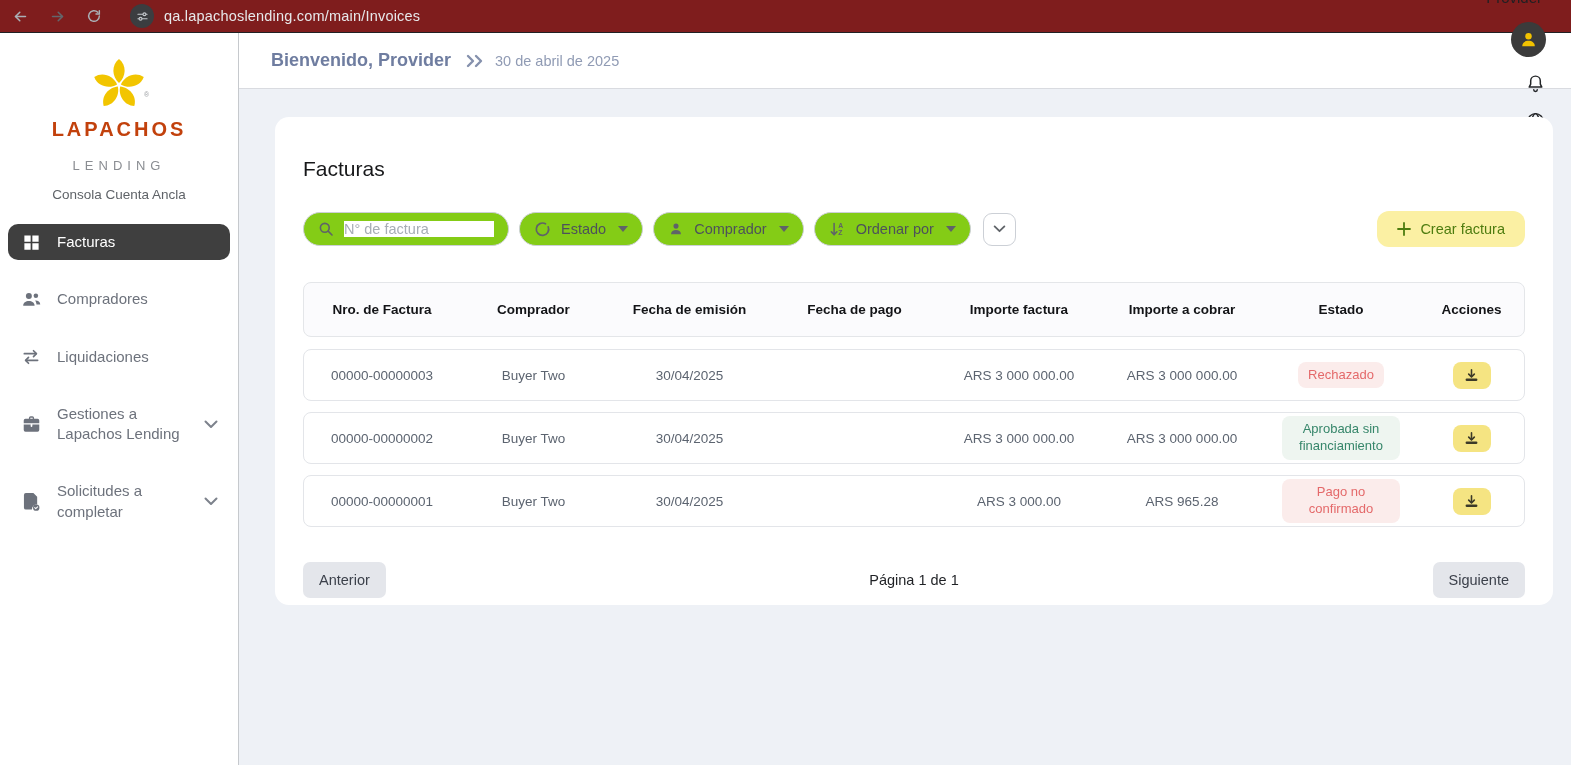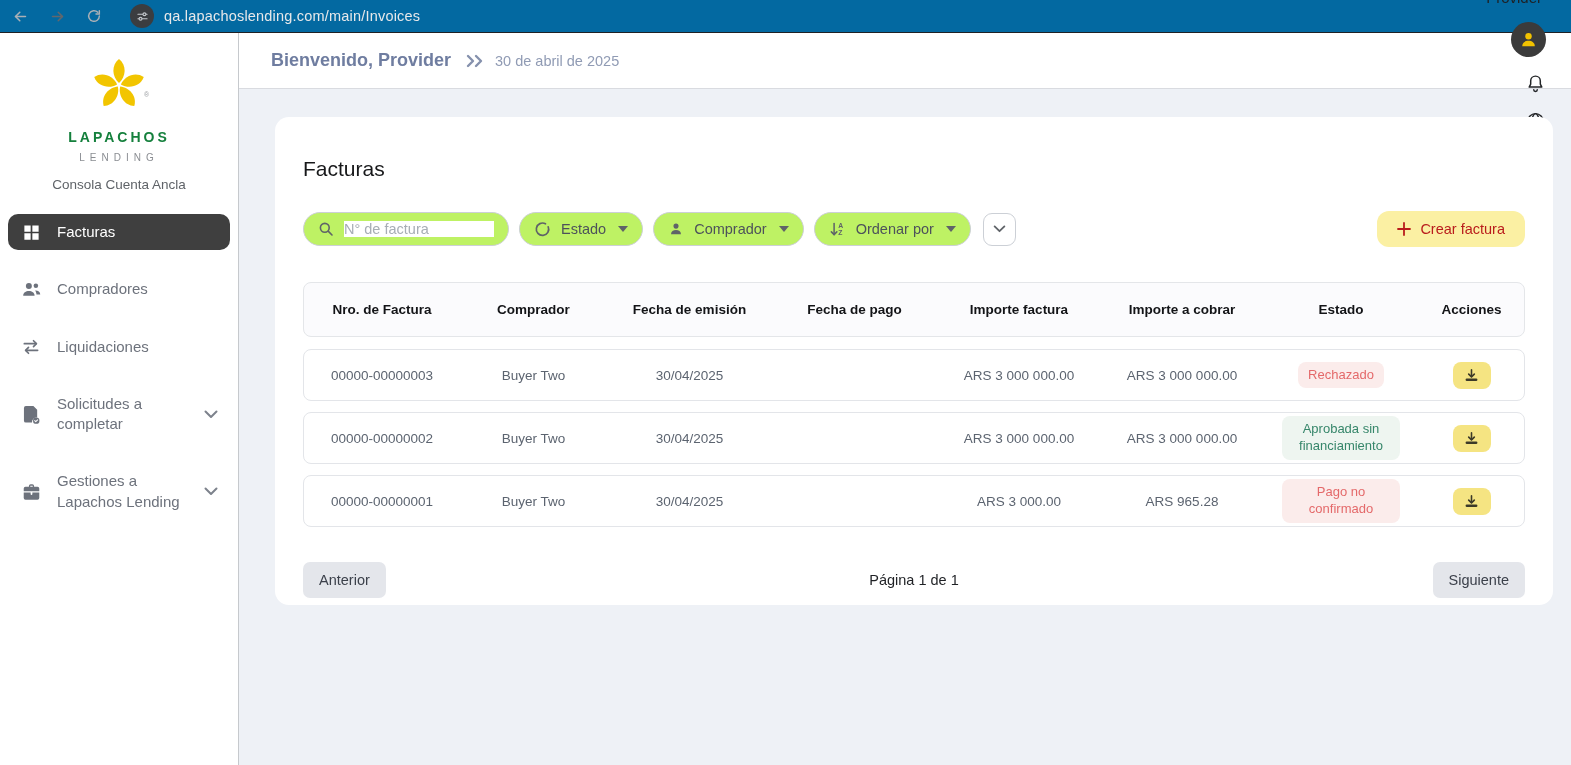--- a/index.html
+++ b/index.html
@@ -7,40 +7,40 @@
   body {
     font-family: "Liberation Sans", sans-serif;
     background:#eef1f6;
     overflow:hidden;
     color:#222;
   }
   svg { display:block; }
 
   
   .browser-bar{
-    height:33px; background:#0369a1; display:flex; align-items:center;
+    height:33px; background:#7f1d1d; display:flex; align-items:center;
     padding:0 12px; gap:20px; border-bottom:1px solid #202124;
   }
   .b-icon{ color:#aab0b6; cursor:pointer; display:flex; align-items:center; }
   .b-icon.dim{ color:#5f6putille368; color:#63676c; }
   .url-box{ display:flex; align-items:center; gap:10px; margin-left:8px; cursor:text; }
   .site-info{ width:24px; height:24px; border-radius:50%; background:#3b3d40;
     display:flex; align-items:center; justify-content:center; color:#c3c7cb; }
   .url-text{ color:#e7e8ea; font-size:14.5px; letter-spacing:.2px; }
 
   
   .app{ display:flex; height:732px; }
   .sidebar{
     width:239px; min-width:239px; background:#fff; border-right:1px solid #c6c9cd;
     padding-top:18px;
   }
   .logo-block{ text-align:center; }
   .flower{ margin:0 auto; position:relative; width:70px; height:64px;}
-  .brand-name{ font-size:14px; font-weight:bold; letter-spacing:3px; color:#15803d; margin-top:14px;}
-  .brand-sub{ font-size:10px; letter-spacing:5px; color:#8a8d92; margin-top:7px;}
+  .brand-name{ font-size:20px; font-weight:bold; letter-spacing:3px; color:#c2410c; margin-top:3px;}
+  .brand-sub{ font-size:13px; letter-spacing:5px; color:#8a8d92; margin-top:17px;}
   .console-label{ font-size:13.5px; color:#5f6368; margin-top:14px; }
 
   .menu{ padding:22px 8px 0 8px; }
   .menu-item{
     display:flex; align-items:center; gap:15px;
     padding:8px 12px; margin-bottom:21px; border-radius:10px;
     color:#6d727c; font-size:15px; cursor:pointer; line-height:1.35;
   }
   .menu-item .mi-icon{ width:22px; display:flex; justify-content:center; color:#6d727c; flex:none;}
   .menu-item.active{ background:#3f3f3f; color:#fff; }
@@ -66,41 +66,41 @@
   
   .content{ flex:1; padding:28px 19px 0 36px; }
   .card{
     background:#fff; border-radius:14px; height:488px;
     padding:40px 28px 0 28px;
   }
   .page-title{ font-size:21px; font-weight:500; color:#17181a; margin-bottom:30px; }
 
   .filters{ display:flex; align-items:center; gap:10px; margin-bottom:35px; }
   .pill{
-    height:34px; border:1px solid #ccd0d6; border-radius:17px; background:#bef264;
+    height:34px; border:1px solid #ccd0d6; border-radius:17px; background:#84cc16;
     display:flex; align-items:center; gap:10px; padding:12px 14px;
     color:#4d525b; font-size:14.5px; cursor:pointer;
   }
   .pill .p-icon{ color:#5f6368; display:flex; }
   .pill .caret{ color:#5f6368; margin-left:2px; display:flex;}
   .search-pill{ width:206px; cursor:text; }
   .search-pill input{
     border:none; outline:none; width:100%; font-size:14.5px;
     font-family:"Liberation Sans",sans-serif; color:#333;
   }
   .search-pill input::placeholder{ color:#a7adb5; }
   .more-filters{
     width:33px; height:33px; border:1px solid #ccd0d6; border-radius:9px;
     display:flex; align-items:center; justify-content:center; color:#5f6368;
     cursor:pointer; margin-left:2px; background:#fff;
   }
   .create-btn{
     margin-left:auto; background:#fbf0a3; border:none; border-radius:12px;
     height:36px; padding:0 20px; display:flex; align-items:center; gap:9px;
-    font-size:14.5px; font-weight:500; color:#b91c1c; cursor:pointer;
+    font-size:14.5px; font-weight:500; color:#4d7c0f; cursor:pointer;
     font-family:"Liberation Sans",sans-serif;
   }
 
   .tgrid{ display:grid; grid-template-columns:156px 147px 165px 165px 164px 162px 156px 105px; align-items:center; }
   .thead{
     background:#fbfbfd; border:1px solid #e4e6e9; border-radius:8px;
     height:55px; font-weight:bold; font-size:13.5px; color:#131417;
     text-align:center; margin-bottom:12px;
   }
   .trow{
@@ -227,42 +227,42 @@
               <path d="M15 2.5L18.5 6 15 9.5"></path>
               <path d="M20 14H6"></path>
               <path d="M9 10.5L5.5 14 9 17.5"></path>
             </svg>
         </span>
         <span class="mi-label">Liquidaciones</span>
       </div>
 
       <div class="menu-item">
         <span class="mi-icon">
+          <svg width="19" height="18" viewBox="0 0 22 20" fill="currentColor">
+              <path d="M8 4V3a2 2 0 0 1 2-2h2a2 2 0 0 1 2 2v1h4a2 2 0 0 1 2 2v3H2V6a2 2 0 0 1 2-2h4zm1.6 0h2.8V2.8H9.6V4z"></path>
+              <path d="M2 10.6h8v1.8a1 1 0 0 0 2 0v-1.8h8V17a2 2 0 0 1-2 2H4a2 2 0 0 1-2-2z"></path>
+            </svg>
+        </span>
+        <span class="mi-label">Gestiones a Lapachos Lending</span>
+        <span class="mi-chevron">
+          <svg width="14" height="9" viewBox="0 0 14 9" fill="none" stroke="currentColor" stroke-width="2" stroke-linecap="round" stroke-linejoin="round">
+              <path d="M1.5 1.5L7 7l5.5-5.5"></path>
+            </svg>
+        </span>
+      </div>
+
+      <div class="menu-item">
+        <span class="mi-icon">
           <svg width="17" height="19" viewBox="0 0 18 20" fill="currentColor">
               <path d="M3 1h8l4 4v8.2a5 5 0 0 0-5.5 5.3H3a2 2 0 0 1-2-2V3a2 2 0 0 1 2-2z"></path>
               <circle cx="14" cy="16.5" r="3.4"></circle>
               <path d="M12.4 16.5l1.1 1.1 2-2" stroke="#fff" stroke-width="1.1" fill="none" stroke-linecap="round" stroke-linejoin="round"></path>
             </svg>
         </span>
         <span class="mi-label">Solicitudes a completar</span>
-        <span class="mi-chevron">
-          <svg width="14" height="9" viewBox="0 0 14 9" fill="none" stroke="currentColor" stroke-width="2" stroke-linecap="round" stroke-linejoin="round">
-              <path d="M1.5 1.5L7 7l5.5-5.5"></path>
-            </svg>
-        </span>
-      </div>
-
-      <div class="menu-item">
-        <span class="mi-icon">
-          <svg width="19" height="18" viewBox="0 0 22 20" fill="currentColor">
-              <path d="M8 4V3a2 2 0 0 1 2-2h2a2 2 0 0 1 2 2v1h4a2 2 0 0 1 2 2v3H2V6a2 2 0 0 1 2-2h4zm1.6 0h2.8V2.8H9.6V4z"></path>
-              <path d="M2 10.6h8v1.8a1 1 0 0 0 2 0v-1.8h8V17a2 2 0 0 1-2 2H4a2 2 0 0 1-2-2z"></path>
-            </svg>
-        </span>
-        <span class="mi-label">Gestiones a Lapachos Lending</span>
         <span class="mi-chevron">
           <svg width="14" height="9" viewBox="0 0 14 9" fill="none" stroke="currentColor" stroke-width="2" stroke-linecap="round" stroke-linejoin="round">
               <path d="M1.5 1.5L7 7l5.5-5.5"></path>
             </svg>
         </span>
       </div>
     </nav>
   </aside>
 
   <div class="main-col">

